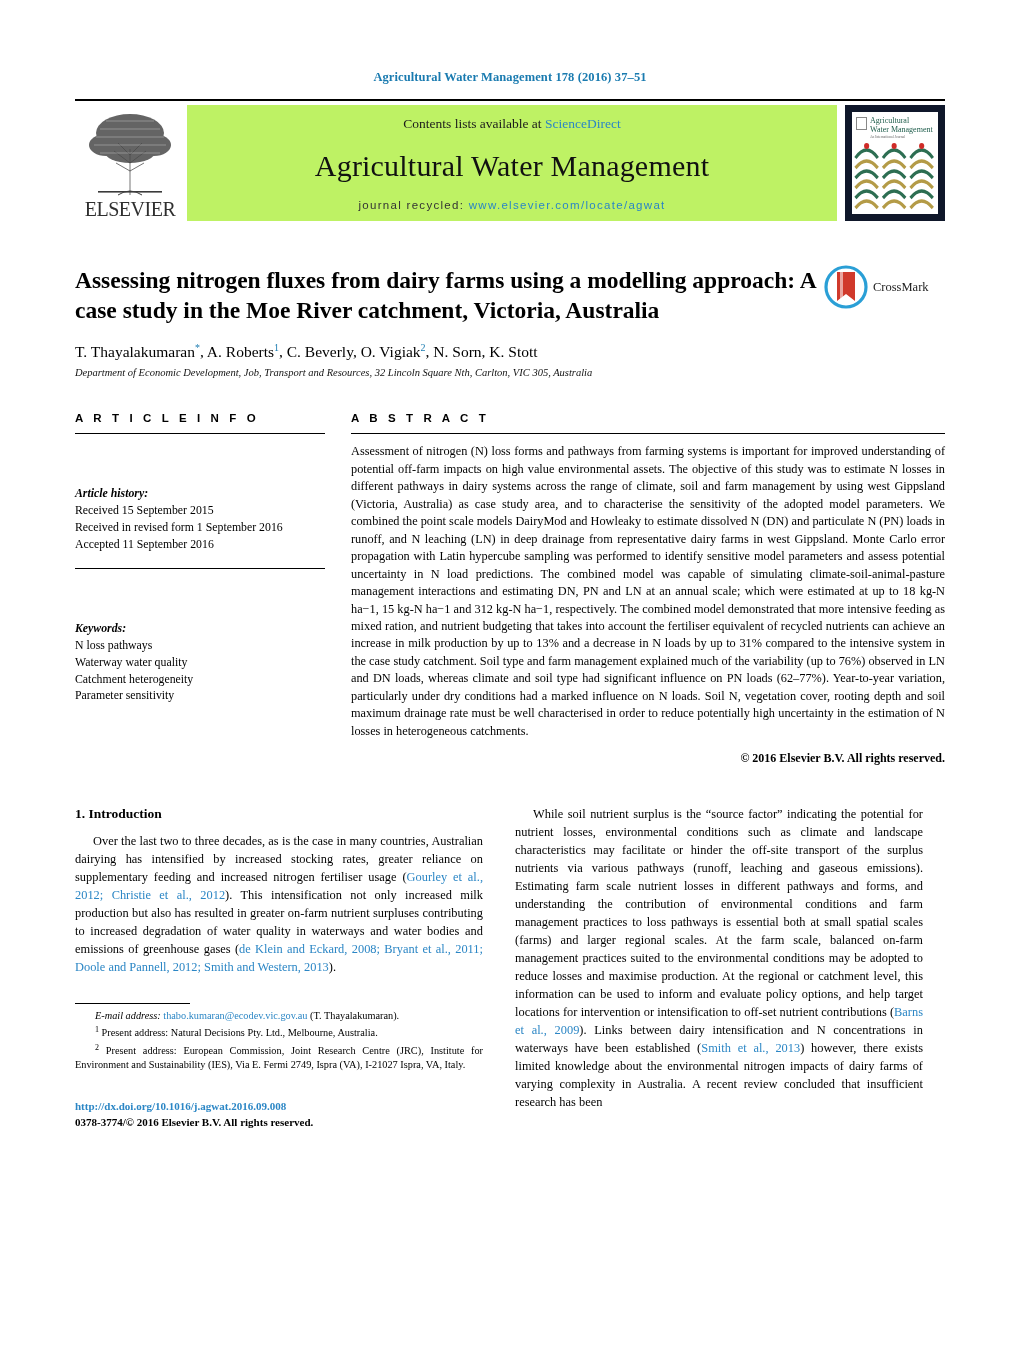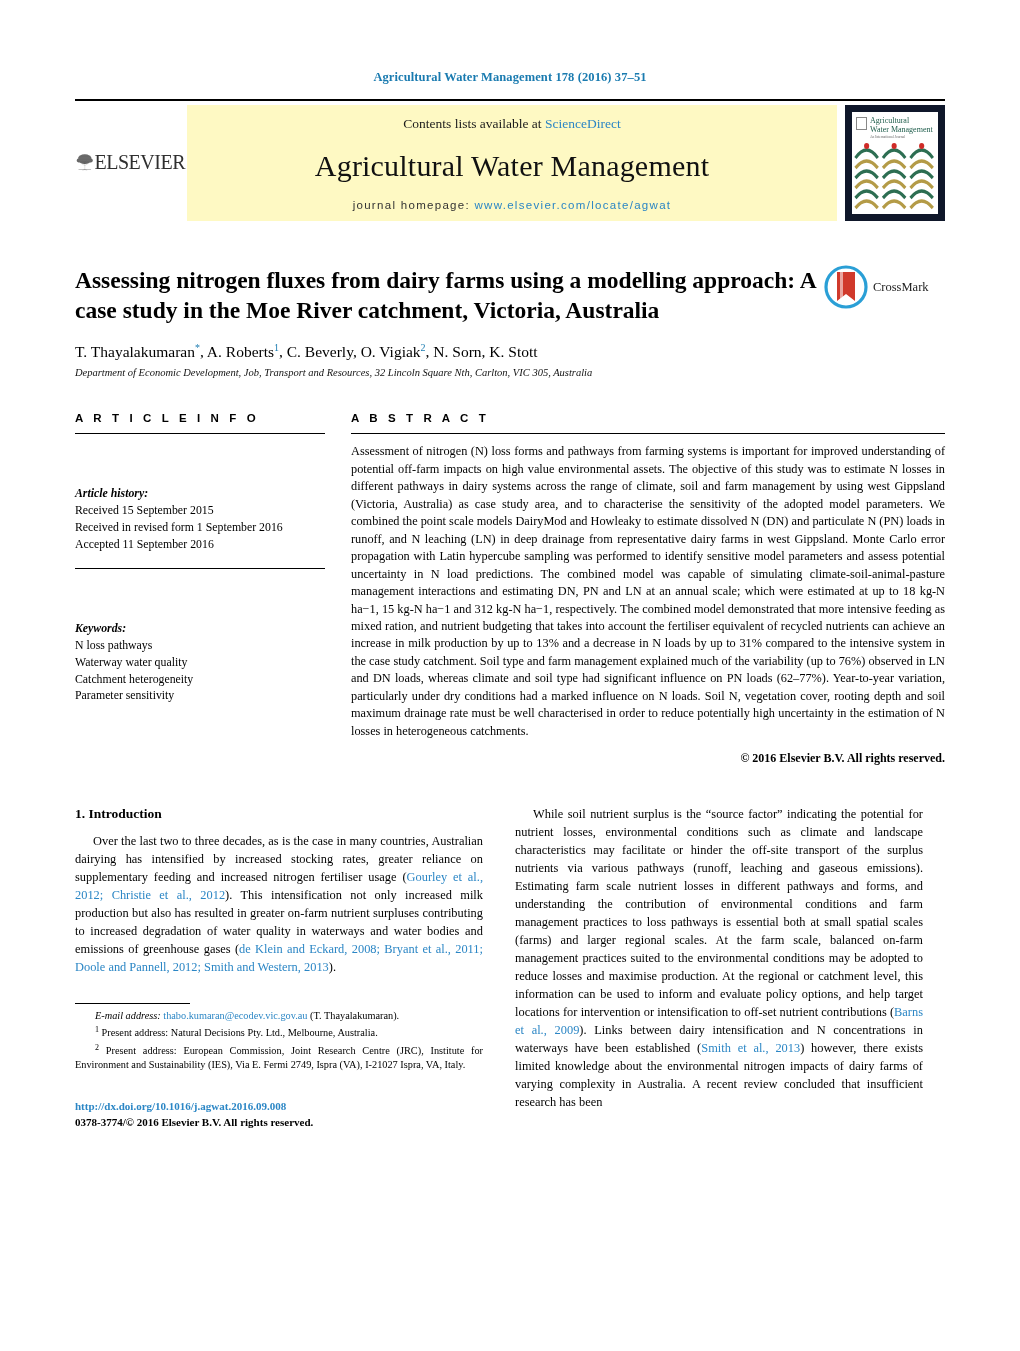--- a/index.html
+++ b/index.html
@@ -29,34 +29,34 @@
   .masthead {
     margin:14px 75px 0 75px;
     border-top:2px solid #000;
     padding-top:4px;
     display:flex;
     align-items:stretch;
     height:122px;
   }
   .elsevier-box {
     width:110px; flex:0 0 110px;
-    display:flex; flex-direction:row;
+    display:flex; flex-direction:column;
     align-items:center; justify-content:flex-end;
     padding-bottom:2px;
   }
   .tree { width:100px; height:92px; display:block; }
   .elsevier-word {
     font-family:"Liberation Serif", serif;
     font-size:20px; letter-spacing:-0.5px;
     color:#2f2f2f; line-height:1;
   }
 
   .banner {
     flex:1 1 auto;
-    background:#fef9c3;
+    background:#bef264;
     display:flex; flex-direction:column;
     align-items:center; justify-content:space-between;
     padding:11px 10px 10px 10px;
     margin-left:2px;
   }
   .contents-line { font-size:13.5px; color:#1b1b1b; }
   .contents-line a { color:#2b86c5; text-decoration:none; }
   .journal-name {
     font-size:30px; color:#111;
     font-family:"Liberation Serif", serif;
@@ -199,21 +199,21 @@
       </div>
     </div>
 
     <div class="banner">
       <div class="contents-line">
         <span>Contents lists available at</span>
         <a href="#">ScienceDirect</a>
       </div>
       <div class="journal-name">Agricultural Water Management</div>
       <div class="homepage">
-        <span>journal homepage:</span>
+        <span>journal recycled:</span>
         <a href="#">www.elsevier.com/locate/agwat</a>
       </div>
     </div>
 
     <div class="cover-box">
       <div class="cover-logo"></div>
       <div class="cover-title">
         <div>Agricultural</div>
         <div>Water Management</div>
       </div>

